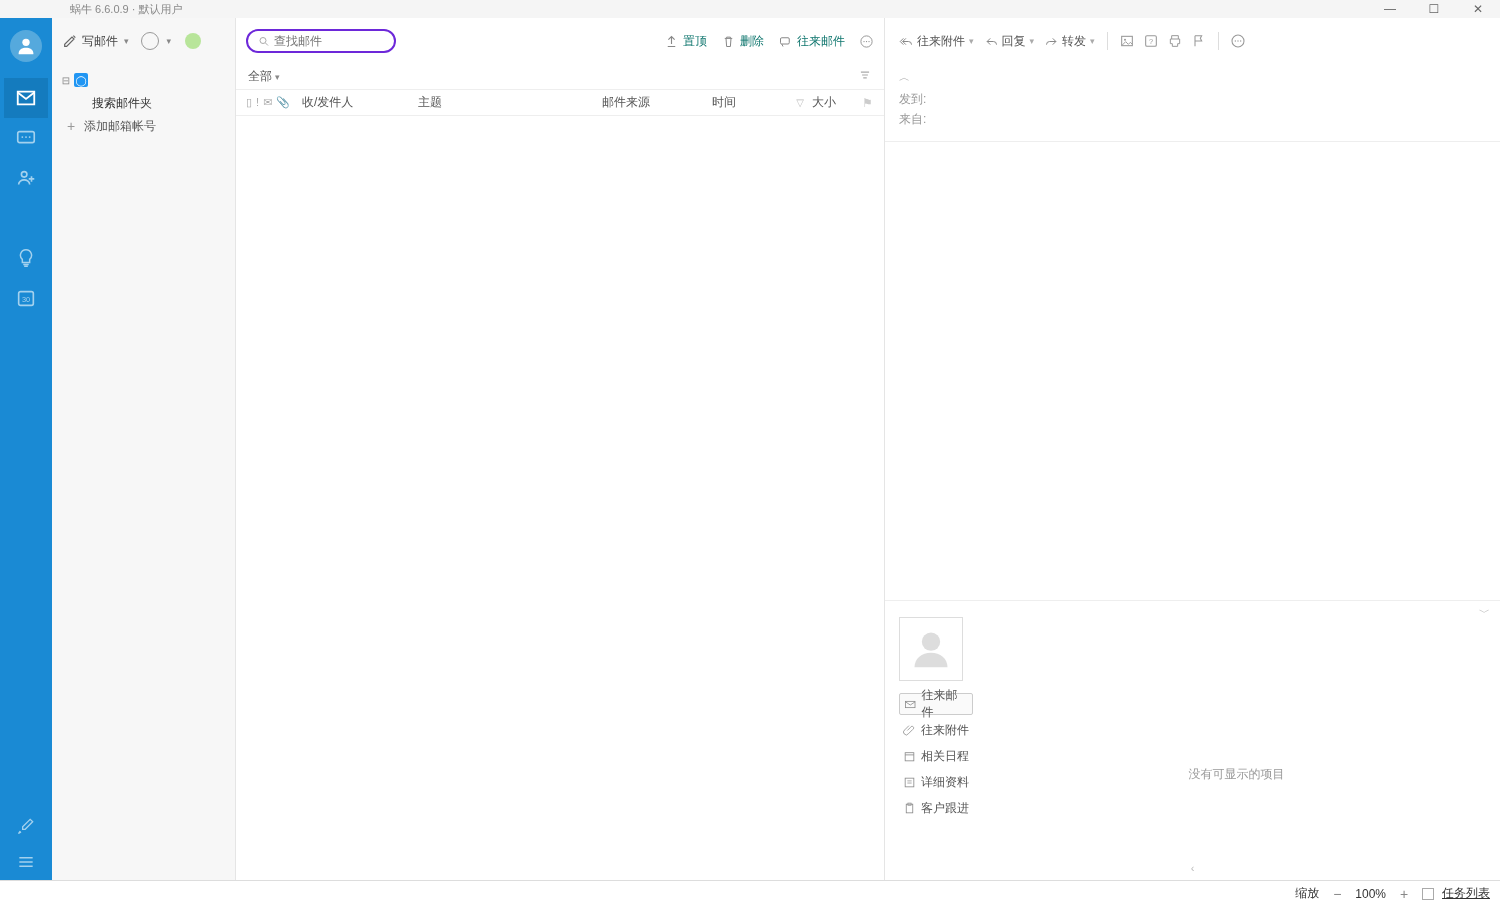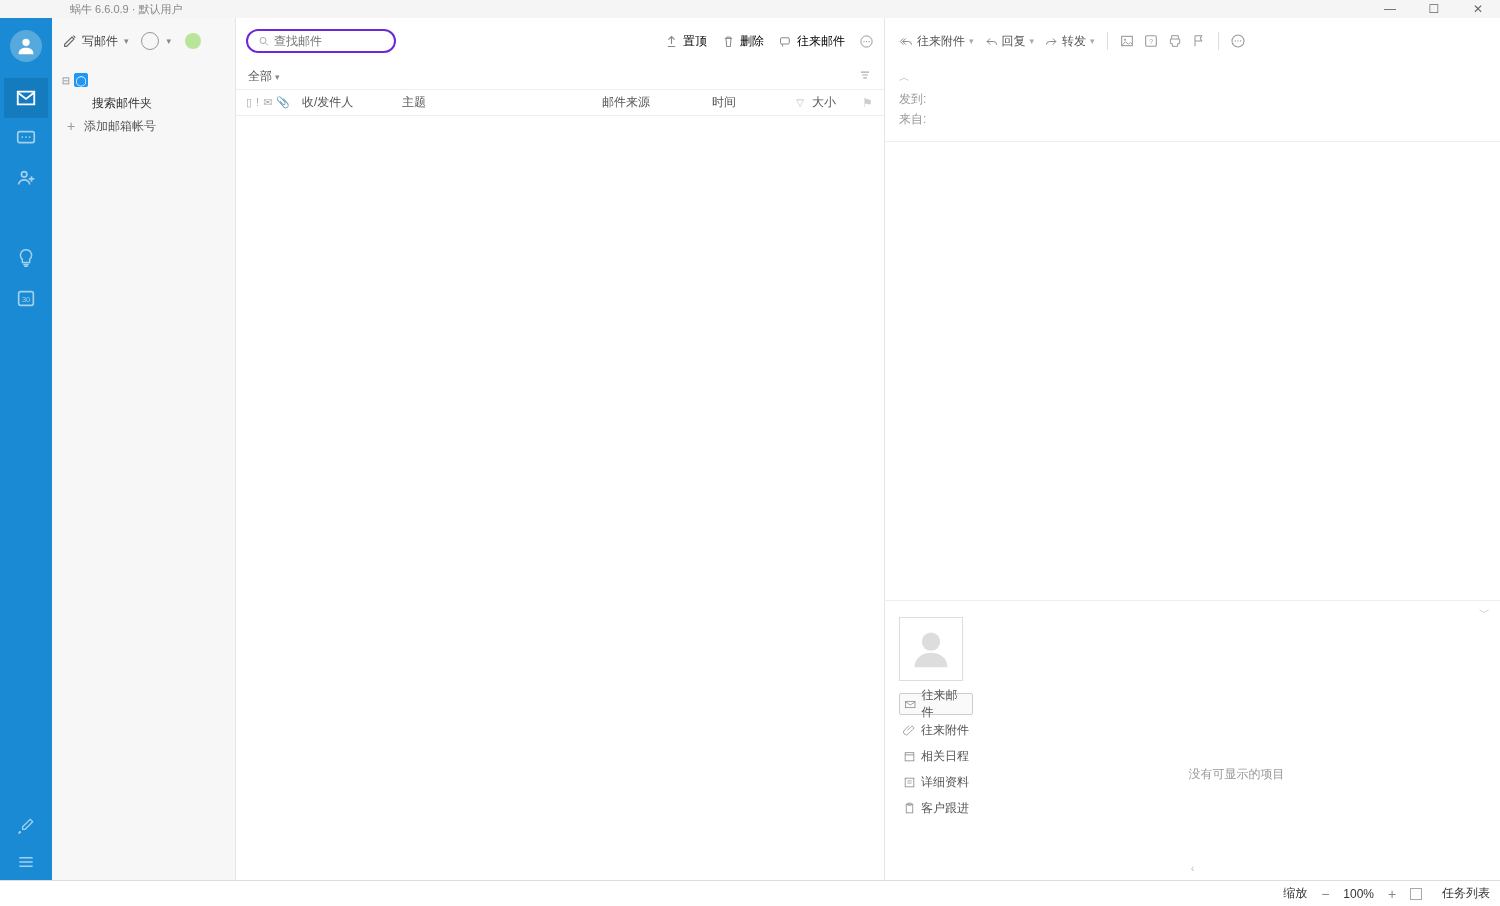--- a/index.html
+++ b/index.html
@@ -44,35 +44,35 @@
 .folder-icon-grid span { background: #999; }
 .add-acct-row { display: flex; align-items: center; height: 28px; margin-top: 20px; padding-left: 6px; cursor: pointer; color: #555; }
 .add-acct-row .plus { width: 14px; text-align: center; color: #999; margin-right: 6px; font-size: 14px; }
 
 .list-col { flex: 1; display: flex; flex-direction: column; border-right: 1px solid #e5e5e5; min-width: 0; }
 .list-toolbar { height: 46px; display: flex; align-items: center; padding: 0 10px; }
 .search-wrap { display: flex; align-items: center; border: 2px solid #6d28d9; border-radius: 12px; height: 24px; padding: 0 10px; width: 150px; background: #fff; }
 .search-wrap svg { width: 13px; height: 13px; fill: #aaa; margin-right: 4px; }
 .search-wrap input { border: none; outline: none; font-size: 12px; width: 110px; background: transparent; }
 .list-toolbar .tspacer { flex: 1; }
-.list-toolbar .tbtn { display: flex; align-items: center; gap: 4px; margin-left: 14px; cursor: pointer; color: #000000; }
+.list-toolbar .tbtn { display: flex; align-items: center; gap: 4px; margin-left: 14px; cursor: pointer; color: #0f766e; }
 .list-toolbar .tbtn svg { width: 15px; height: 15px; fill: #888; }
 .list-toolbar .tbtn.iconly { color: #888; }
 
 .filter-row { height: 26px; border-bottom: 1px solid #eee; display: flex; align-items: center; padding: 0 12px; }
 .filter-row .filter-label { color: #555; cursor: pointer; }
 .filter-row .caret { font-size: 9px; color: #888; margin-left: 3px; }
 .filter-row .fspacer { flex: 1; }
 .filter-row .sort-icon { color: #aaa; cursor: pointer; }
 
 .col-header { height: 26px; border-bottom: 1px solid #eee; display: flex; align-items: center; padding: 0 6px; color: #555; }
 .col-header .ch { padding: 0 4px; }
 .ch-icons { width: 56px; display: flex; gap: 4px; color: #aaa; font-size: 11px; }
 .ch-sender { width: 100px; }
-.ch-subject { flex: 1.3; }
+.ch-subject { flex: 1.3; margin-left: 16px; }
 .ch-source { width: 110px; }
 .ch-time { width: 100px; display: flex; align-items: center; justify-content: center; }
 .ch-size { width: 50px; }
 .ch-flag { width: 20px; color: #ccc; }
 .list-body { flex: 1; background: #fff; }
 
 .preview-col { width: 615px; display: flex; flex-direction: column; }
 .preview-toolbar { height: 46px; display: flex; align-items: center; padding: 0 10px; gap: 2px; }
 .preview-toolbar .pbtn { display: flex; align-items: center; gap: 3px; cursor: pointer; color: #555; padding: 0 4px; }
 .preview-toolbar .pbtn svg { width: 15px; height: 15px; fill: #888; }
@@ -94,21 +94,21 @@
 .contact-avatar svg { width: 44px; height: 44px; fill: #ddd; }
 .contact-tabs { width: 74px; display: flex; flex-direction: column; gap: 4px; margin: 6px 0 0 14px; }
 .contact-tab { display: flex; align-items: center; gap: 5px; height: 22px; cursor: pointer; color: #555; padding: 0 4px; }
 .contact-tab.active { border: 1px solid #ccc; border-radius: 2px; background: #fafafa; }
 .contact-tab svg { width: 13px; height: 13px; fill: #888; }
 .contact-empty { flex: 1; display: flex; align-items: center; justify-content: center; color: #999; }
 .contact-collapse-right { text-align: center; color: #bbb; font-size: 11px; padding-bottom: 6px; cursor: pointer; }
 
 .statusbar { height: 26px; border-top: 1px solid #ddd; display: flex; align-items: center; justify-content: flex-end; padding: 0 10px; gap: 10px; font-size: 12px; }
 .zoom-btn { width: 16px; height: 16px; display: flex; align-items: center; justify-content: center; cursor: pointer; color: #888; font-size: 14px; }
-.tasklist-chk { display: flex; align-items: center; gap: 20px; cursor: pointer; }
+.tasklist-chk { display: flex; align-items: center; gap: 8px; cursor: pointer; text-decoration: underline; }
 .tasklist-chk .chkbox { width: 12px; height: 12px; border: 1px solid #aaa; }
 </style>
 </head>
 <body>
 
 <div class="titlebar">
   <div class="titlebar-left">
     <span>蜗牛 6.6.0.9</span><span> · </span><span>默认用户</span>
   </div>
   <div class="window-controls">

